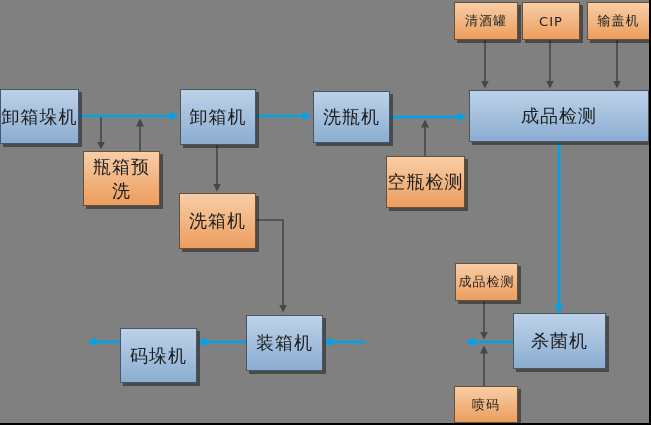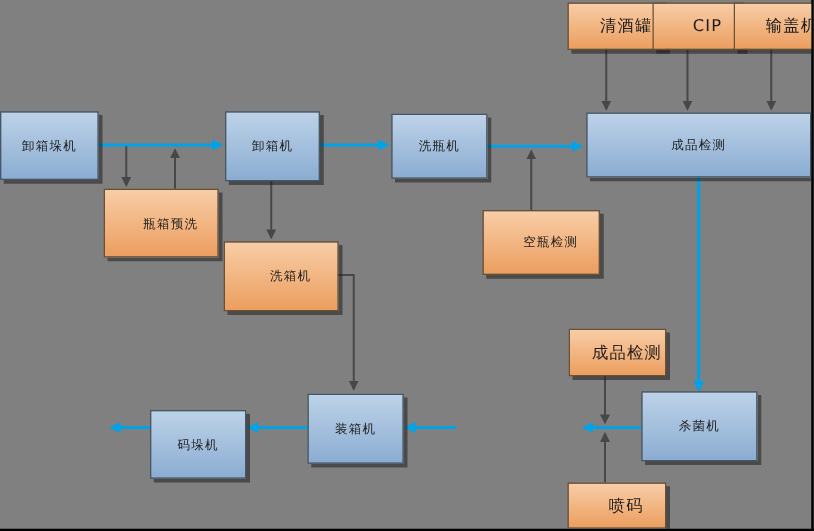--- a/index.html
+++ b/index.html
@@ -16,31 +16,30 @@
     border-right:2px solid #000; border-bottom:2px solid #000;
     overflow:hidden;
   }
   #wires{position:absolute; left:0; top:0; width:651px; height:425px;}
   .line-cyan{stroke:var(--accent-cyan); stroke-width:2.5; fill:none;}
   .line-dark{stroke:var(--arrow-dark); stroke-width:1.6; fill:none;}
   .head-cyan{fill:var(--accent-cyan);}
   .head-dark{fill:var(--arrow-dark);}
   .node{
     position:absolute; display:flex; align-items:center; justify-content:center;
-    color:var(--text); font-size:10px; letter-spacing:1px; text-align:center;
+    color:var(--text); font-size:18px; letter-spacing:1px; text-align:center;
     box-shadow:3px 3px 0 rgba(30,30,30,0.55);
   }
   .node.blue{
     background:linear-gradient(to bottom,var(--blue-top),var(--blue-bottom));
     border:1px solid var(--blue-border);
   }
   .node.orange{
     background:linear-gradient(to bottom,var(--orange-top),var(--orange-bottom));
     border:1px solid var(--orange-border);
-    padding-left:15px;
   }
   .node.sm{font-size:13px;}
 </style>
 </head>
 <body>
 
 <div id="canvas">
 
   <svg id="wires" viewBox="0 0 651 425" xmlns="http://www.w3.org/2000/svg">
     <defs>
@@ -77,21 +76,21 @@
   <div class="node orange sm" style="left:522px;top:2px;width:56px;height:36px">CIP</div>
   <div class="node orange sm" style="left:587px;top:2px;width:61px;height:36px">输盖机</div>
 
   <div class="node blue" style="left:0px;top:89px;width:77px;height:53px">卸箱垛机</div>
   <div class="node blue" style="left:180px;top:89px;width:74px;height:54px">卸箱机</div>
   <div class="node blue" style="left:313px;top:91px;width:75px;height:50px">洗瓶机</div>
   <div class="node blue" style="left:469px;top:90px;width:178px;height:50px">成品检测</div>
 
   <div class="node orange" style="left:83px;top:151px;width:75px;height:53px">瓶箱预洗</div>
   <div class="node orange" style="left:179px;top:193px;width:75px;height:54px">洗箱机</div>
-  <div class="node orange" style="left:386px;top:168px;width:77px;height:50px">空瓶检测</div>
+  <div class="node orange" style="left:386px;top:156px;width:77px;height:50px">空瓶检测</div>
 
   <div class="node blue" style="left:120px;top:328px;width:75px;height:53px">码垛机</div>
   <div class="node blue" style="left:246px;top:315px;width:75px;height:54px">装箱机</div>
   <div class="node blue" style="left:513px;top:313px;width:91px;height:54px">杀菌机</div>
 
   <div class="node orange sm" style="left:454px;top:386px;width:62px;height:35px">喷码</div>
   <div class="node orange sm" style="left:455px;top:263px;width:61px;height:36px">成品检测</div>
 
 </div>
 

